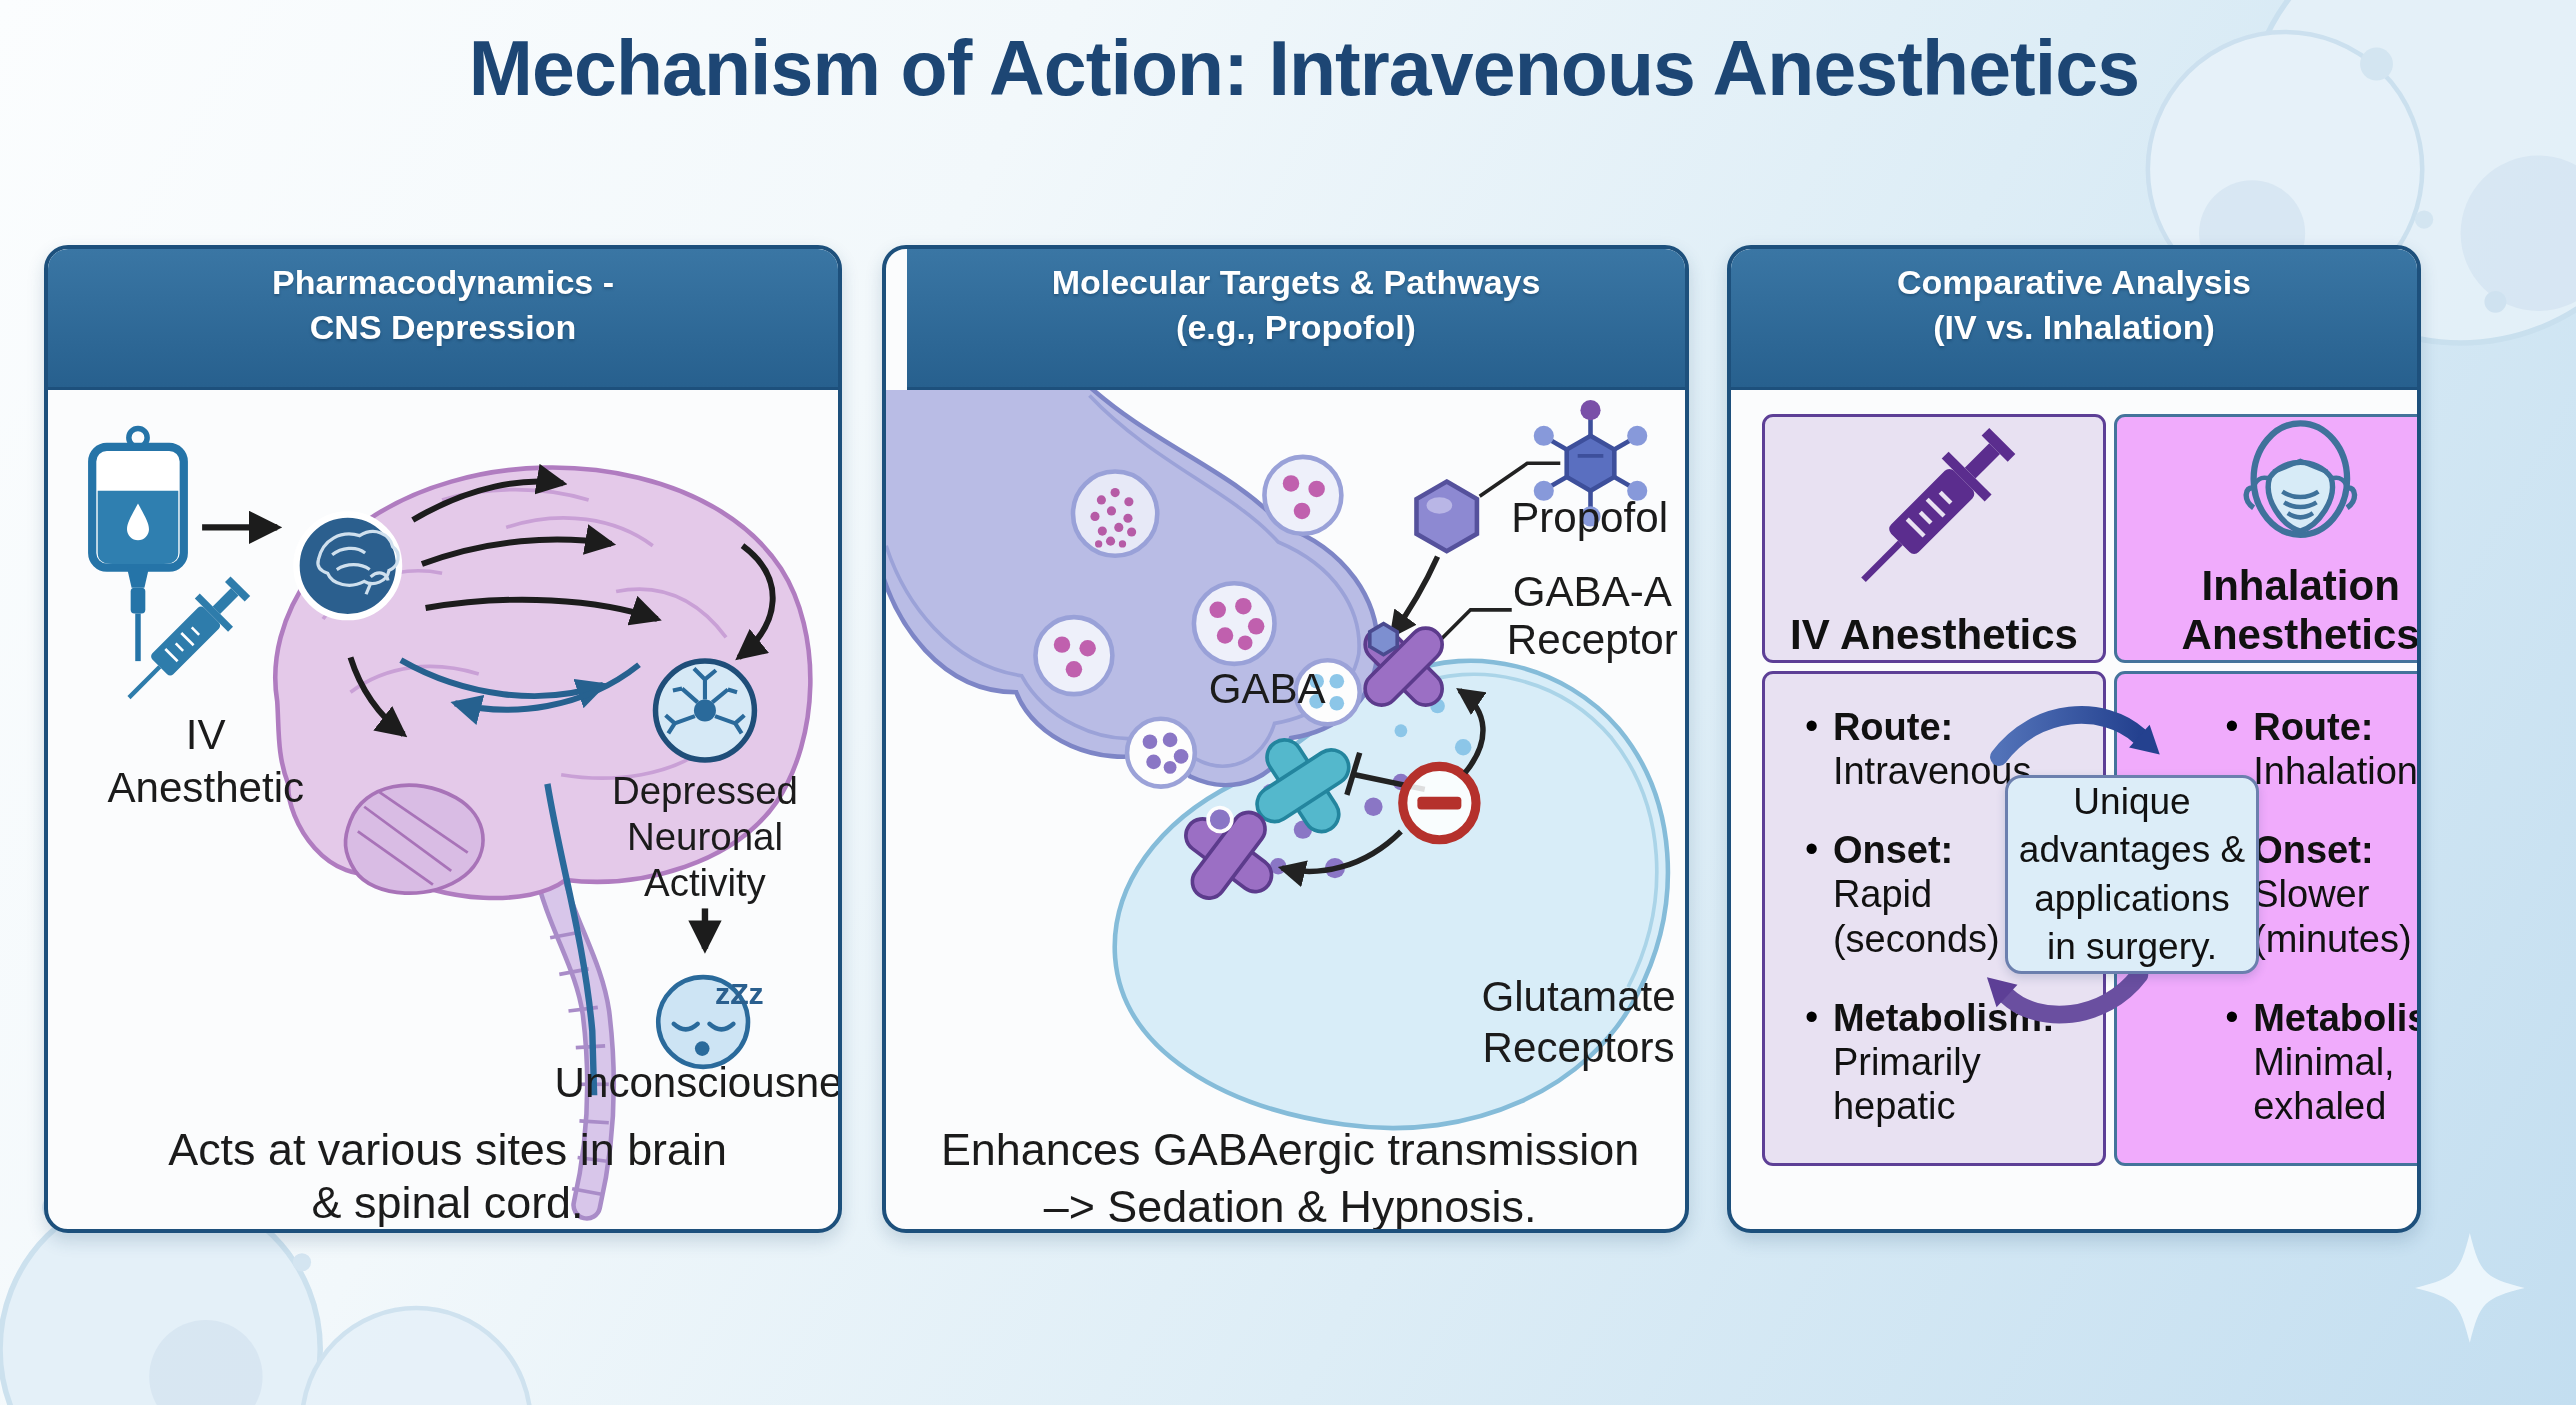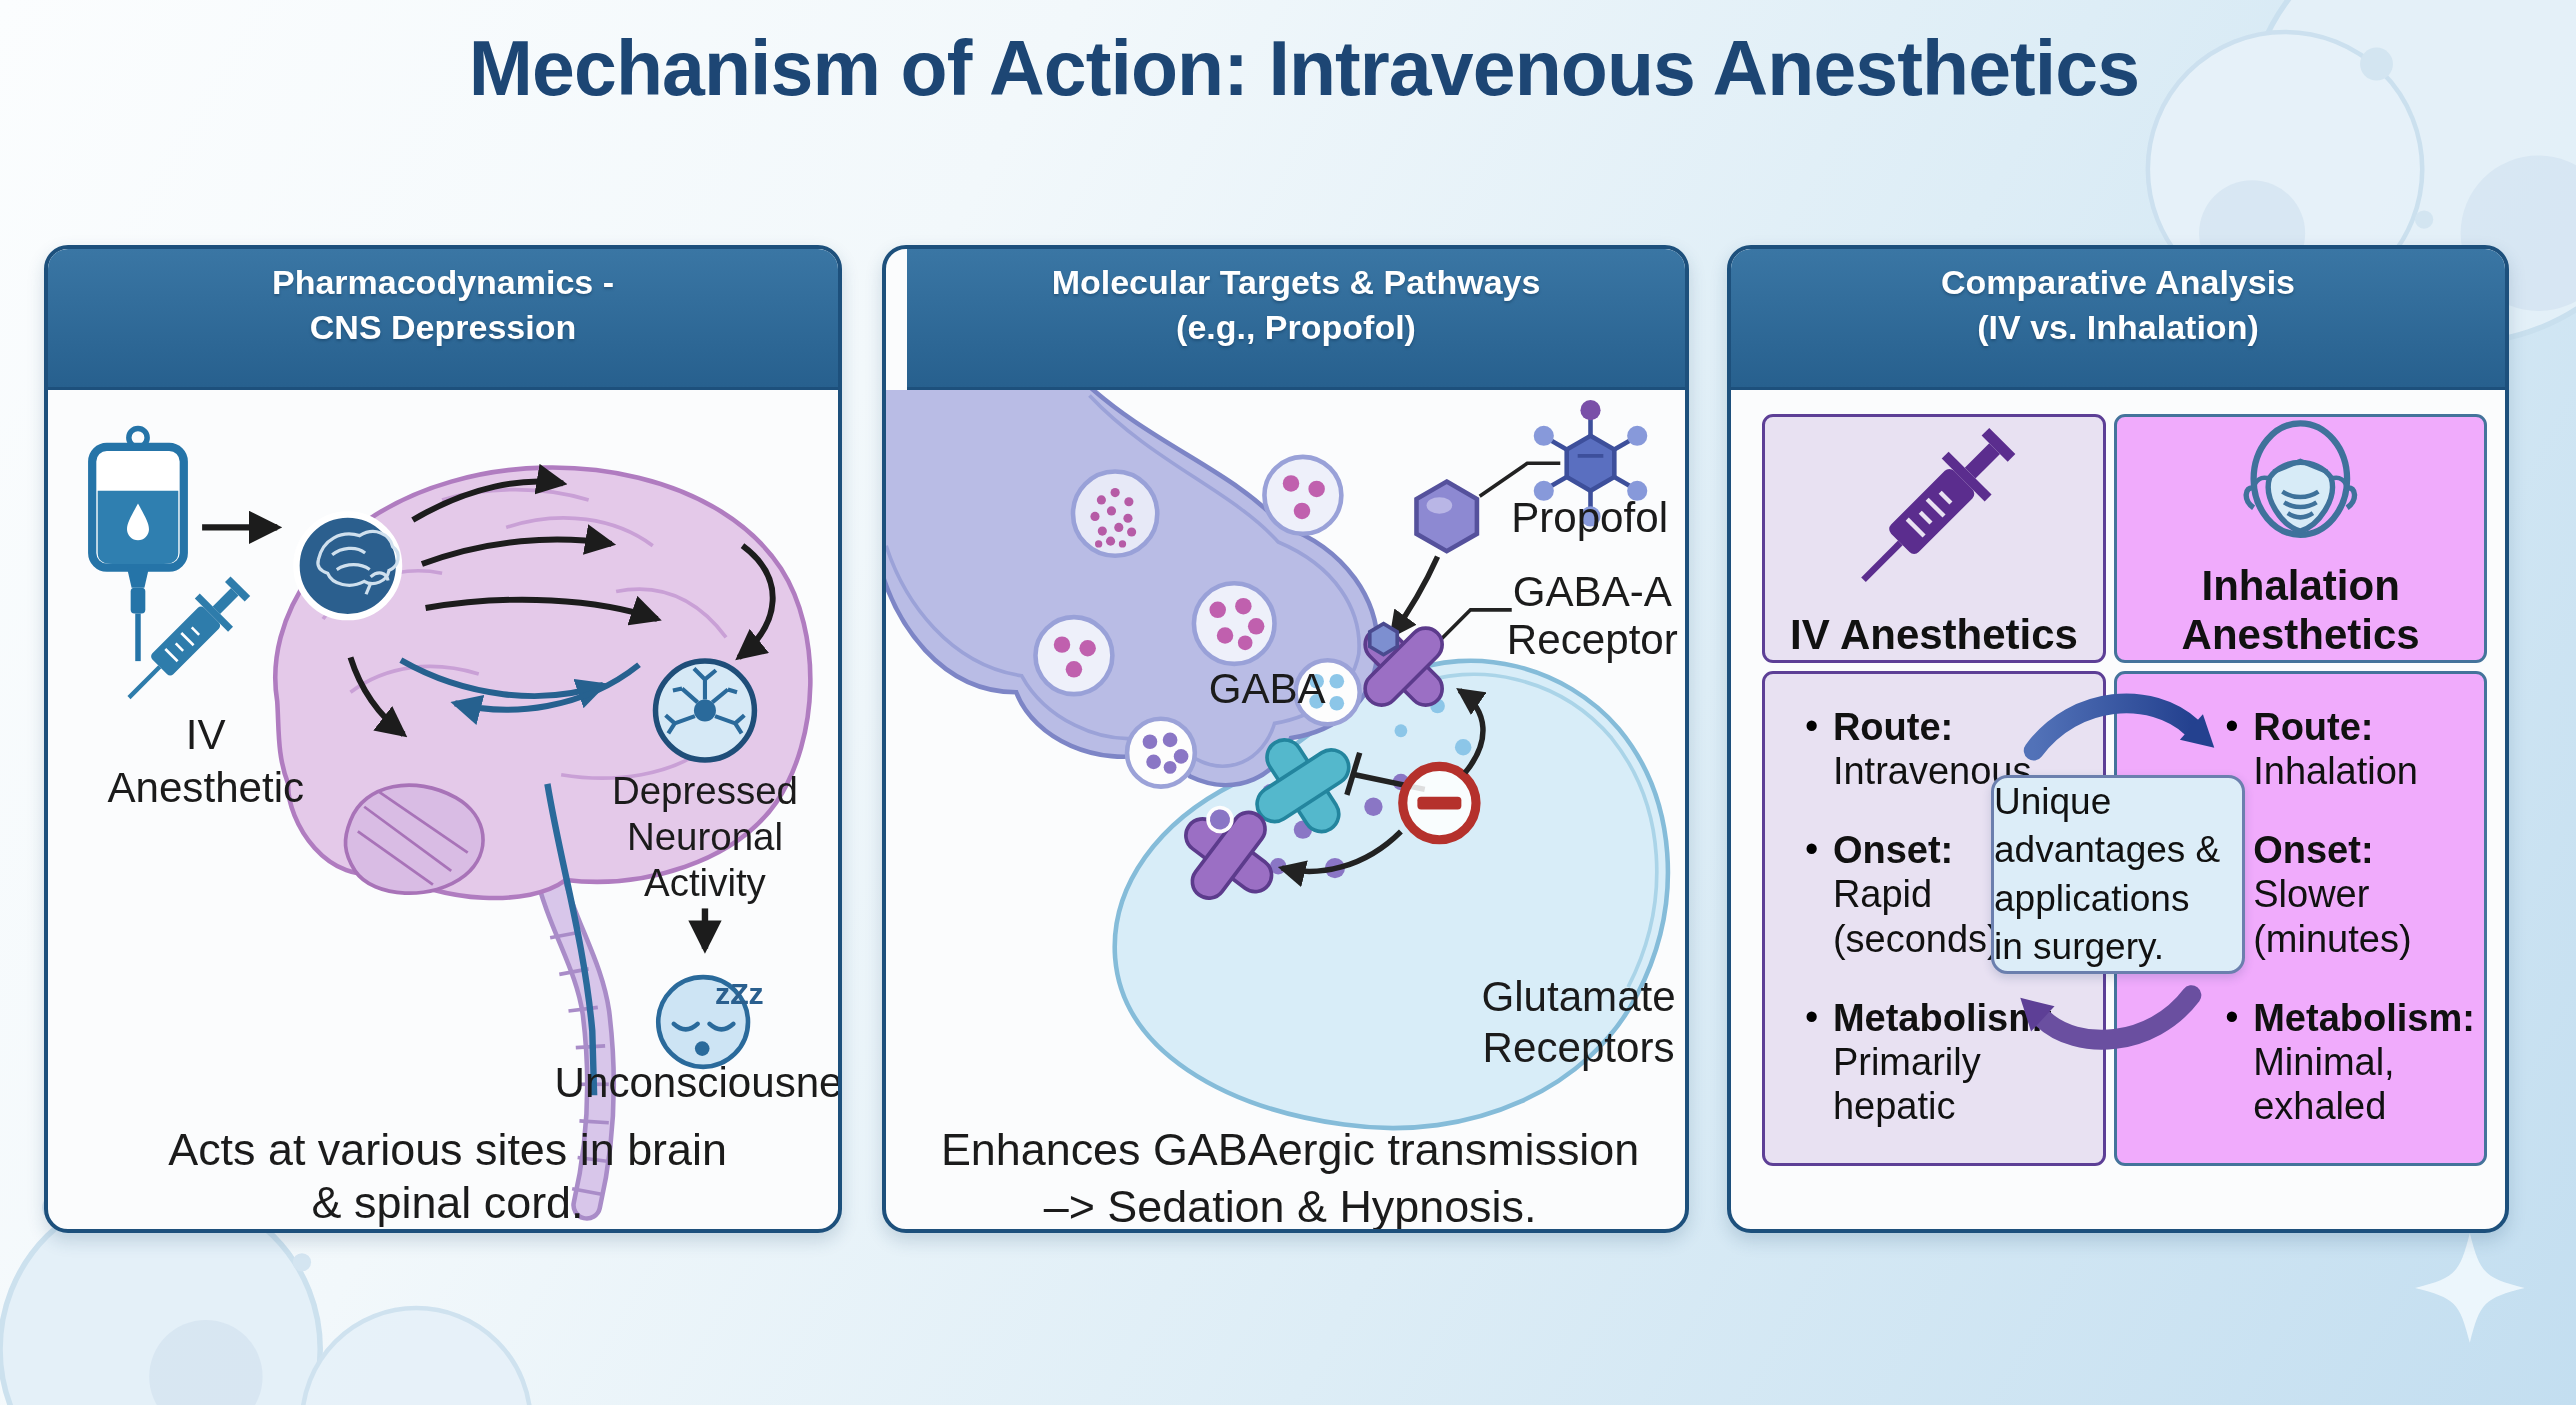--- a/index.html
+++ b/index.html
@@ -13,21 +13,21 @@
     position:absolute;top:24px;left:16px;width:100%;margin:0;text-align:center;
     font-size:77px;font-weight:bold;color:#1d4674;letter-spacing:-0.9px;z-index:2;
   }
   .panel{
     position:absolute;top:245px;height:988px;background:#fbfcfd;
     border:4.6px solid #1d507c;border-radius:24px;overflow:hidden;z-index:2;
     box-shadow:0 7.3px 16.5px rgba(25,70,110,.18);box-sizing:border-box;
   }
   #panel-pd{left:44px;width:798px;}
   #panel-mt{left:882px;width:807px;padding-left:21px;}
-  #panel-ca{left:1727px;width:782px;}
+  #panel-ca{left:1727px;width:694px;}
   .panel-header{
     height:141px;background:linear-gradient(180deg,#3a76a4 0%,#27608e 100%);
     color:#ffffff;text-align:center;font-weight:bold;font-size:34px;line-height:1.32;
     padding-top:11px;box-sizing:border-box;border-bottom:3.7px solid #1d507c;
     text-shadow:0 1.8px 2.7px rgba(10,40,70,.35);
   }
   .panel-body{position:absolute;top:141px;left:0;right:0;bottom:0;}
   .panel-body svg{display:block;width:100%;height:100%;}
   svg text{font-family:"Liberation Sans",sans-serif;fill:#1b1b1b;}
   .svg-label{font-size:46px;}
@@ -45,23 +45,23 @@
   .cell-inh{background:#f0abfc;border:3.7px solid #44739b;}
   .cmp-head{display:flex;flex-direction:column;align-items:center;justify-content:center;gap:9.1px;}
   .cmp-head .hd-title{font-size:42px;font-weight:bold;color:#111;text-align:center;line-height:1.18;}
   .cmp-body{padding:31px 9.1px 0 40px;}
   .cell-inh.cmp-body{padding-left:108px;}
   .bullet{display:flex;gap:14.6px;margin-bottom:35px;}
   .bullet .dot{font-size:38px;line-height:1.12;}
   .bullet .txt{font-size:38px;line-height:1.16;color:#111;}
   .bullet .key{font-weight:bold;}
   .center-note{
-    position:absolute;left:260px;top:385px;width:254px;height:199px;z-index:6;
+    position:absolute;left:274px;top:385px;width:254px;height:199px;z-index:6;
     background:#dcedf8;border:3.7px solid #6b7fae;border-radius:16.5px;box-sizing:border-box;
-    display:flex;flex-direction:column;align-items:flex-start;justify-content:center;
+    display:flex;flex-direction:column;align-items:center;justify-content:center;
     font-size:37px;line-height:1.3;color:#111;text-align:center;
     box-shadow:0 3.7px 9.1px rgba(40,60,110,.18);
   }
   .cmp-arrows{position:absolute;inset:0;z-index:5;pointer-events:none;}
 </style>
 </head>
 <body>
 
 <svg class="bg-decor" width="2576" height="1405" viewBox="0 0 2816 1536">
   <g opacity="0.85">

